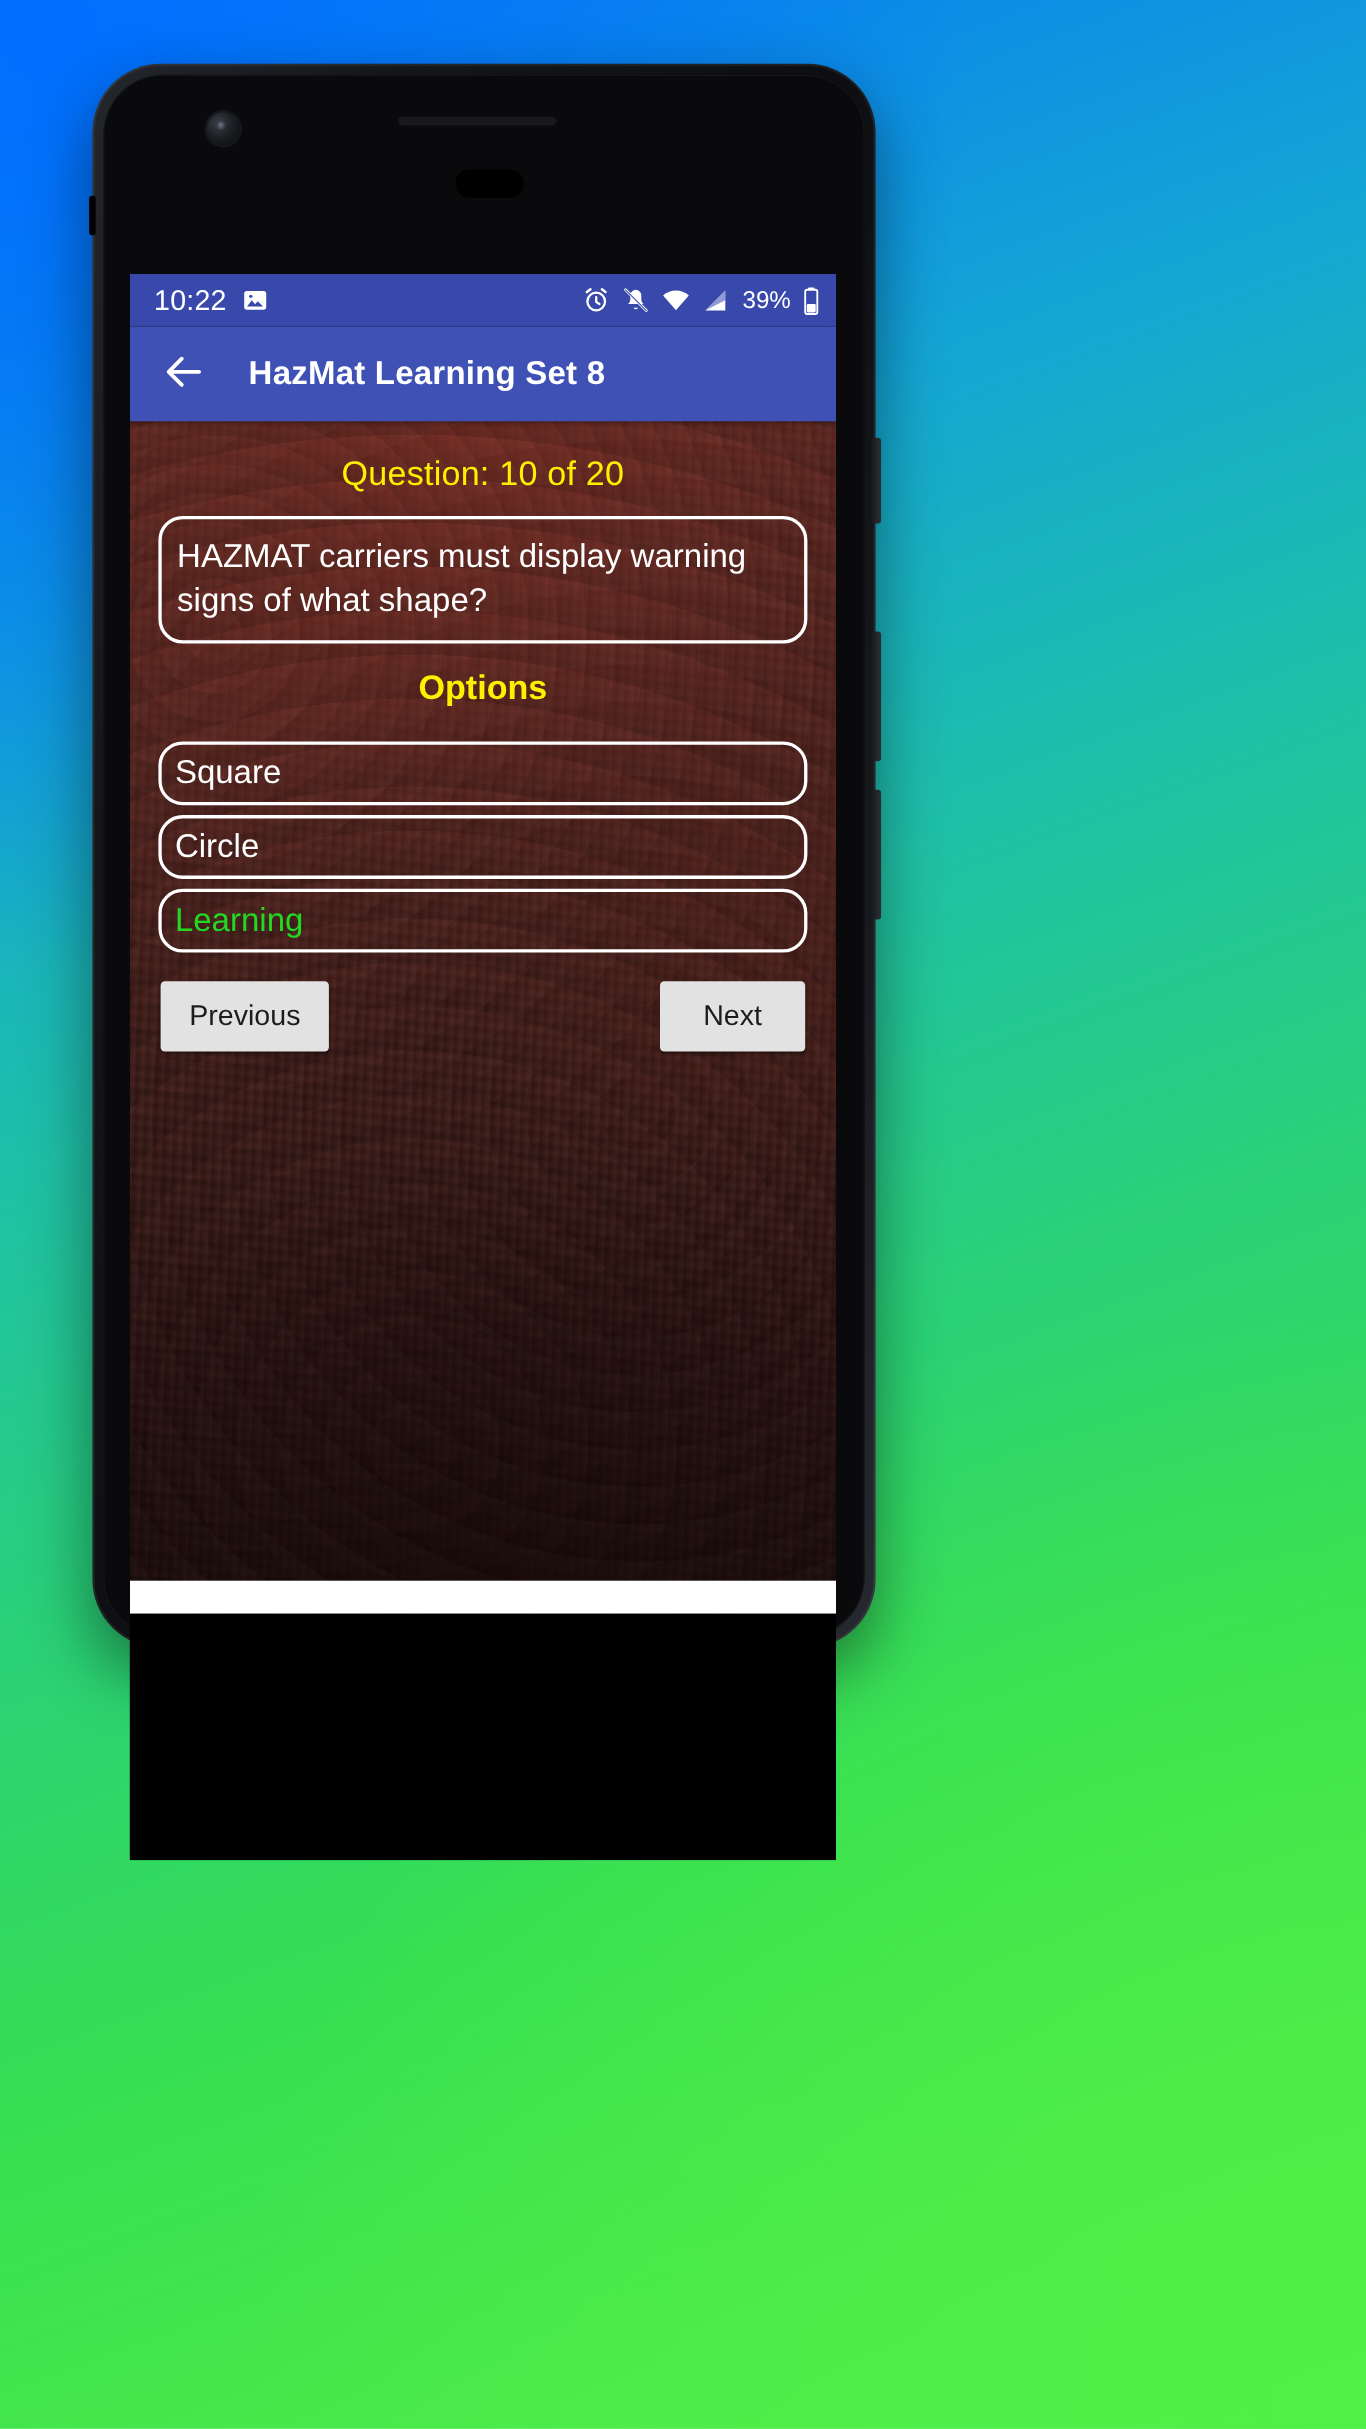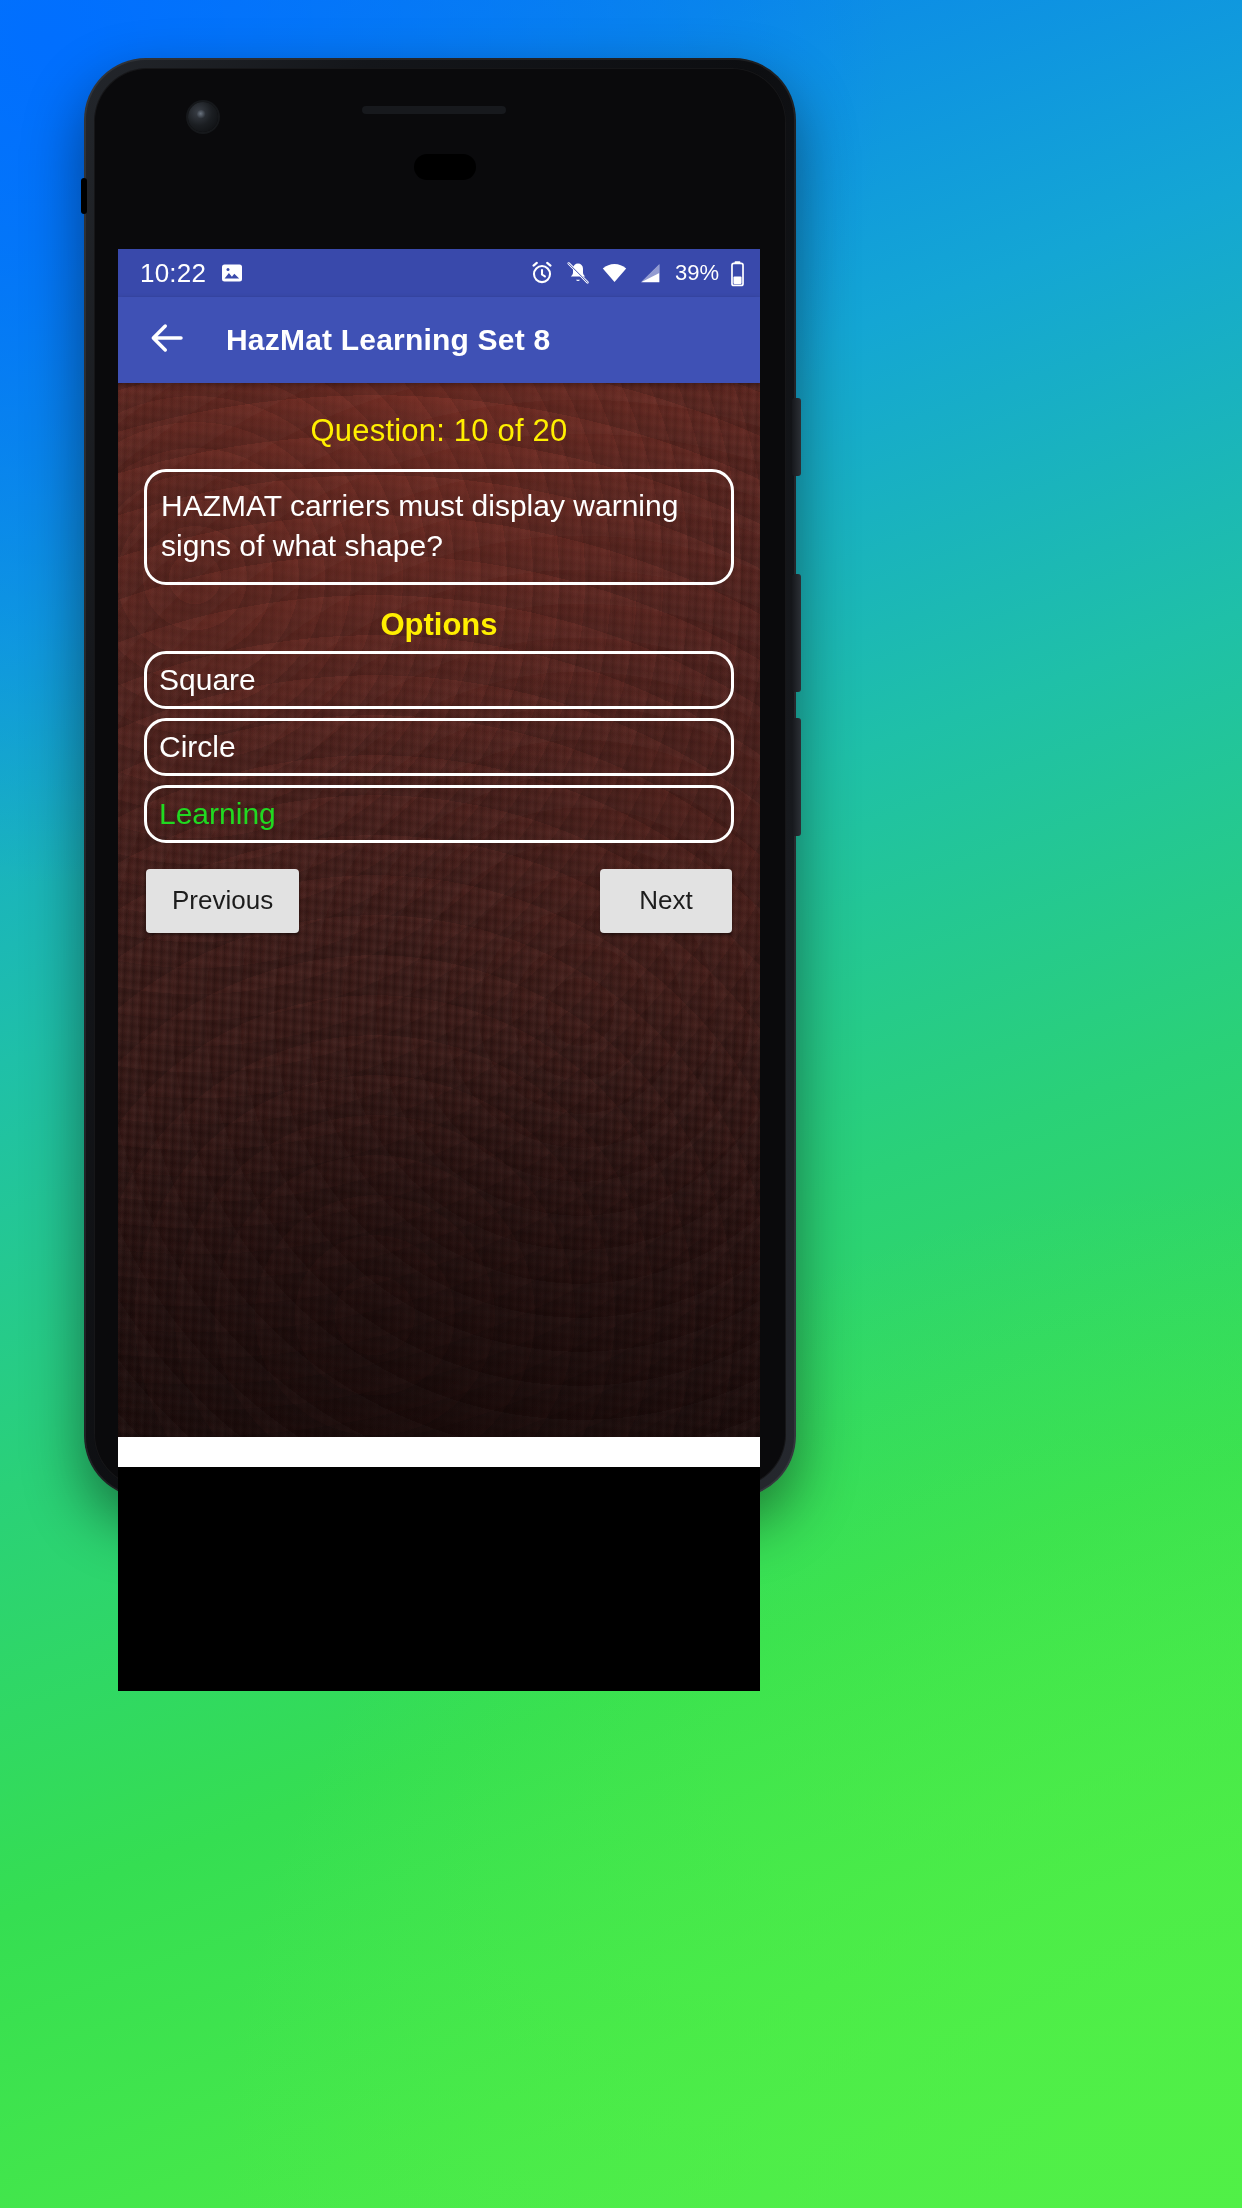--- a/index.html
+++ b/index.html
@@ -225,21 +225,21 @@
     color:#ffffff;
     font-size: 30px;
     line-height: 1.33;
   }
 
   #options-label{
     text-align:center;
     color:#ffef00;
     font-size: 31px;
     font-weight: bold;
-    padding: 22px 0 8px 0;
+    padding: 22px 0 31px 0;
   }
 
   #options-list{
     display:flex;
     flex-direction:column;
     gap: 9px;
     margin: 0 2px;
   }
   .option-row{
     height: 58px;

